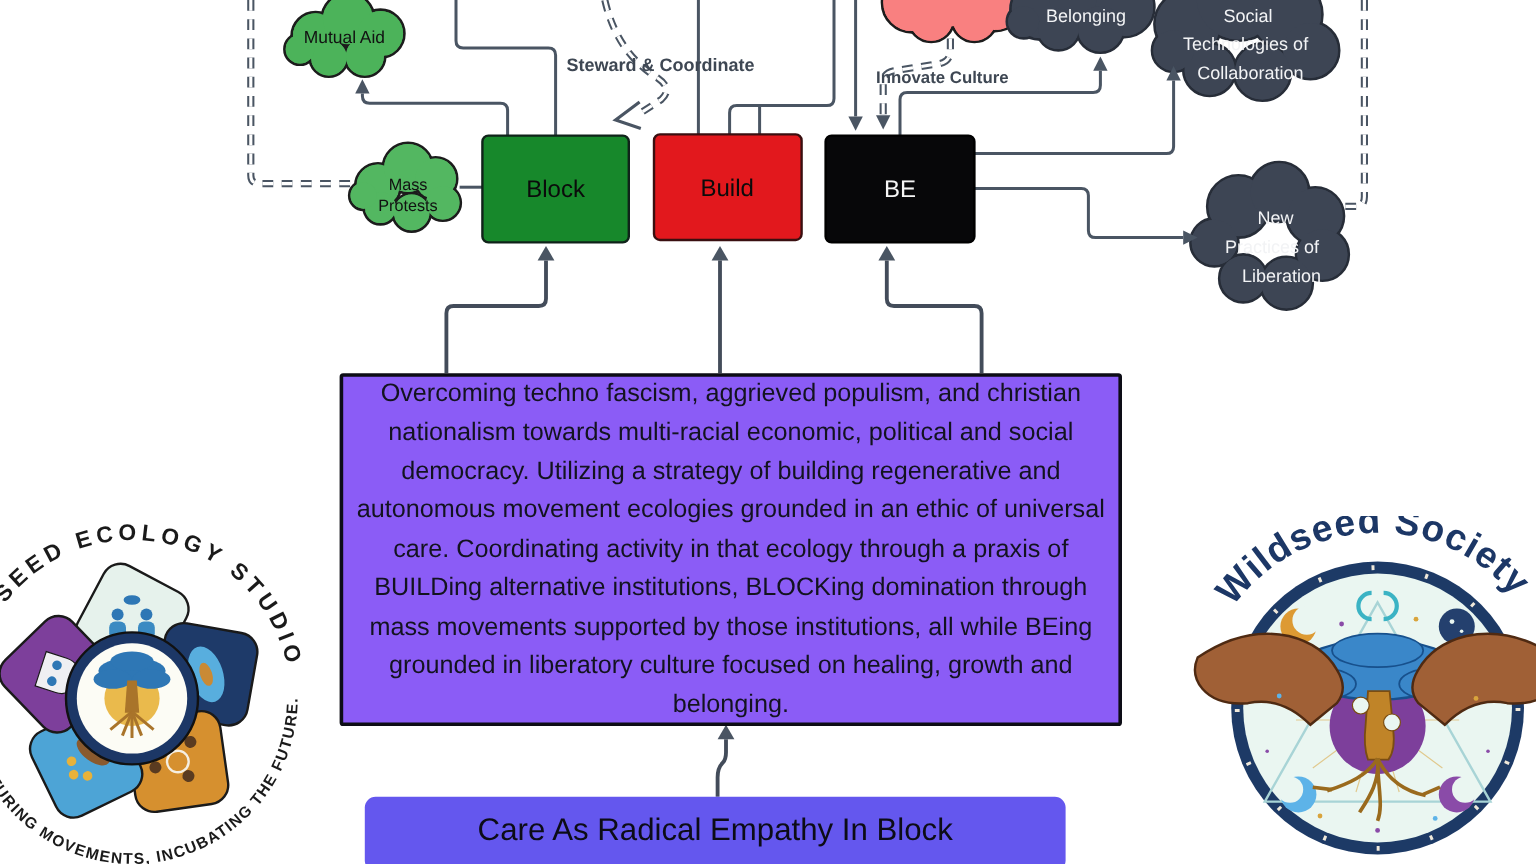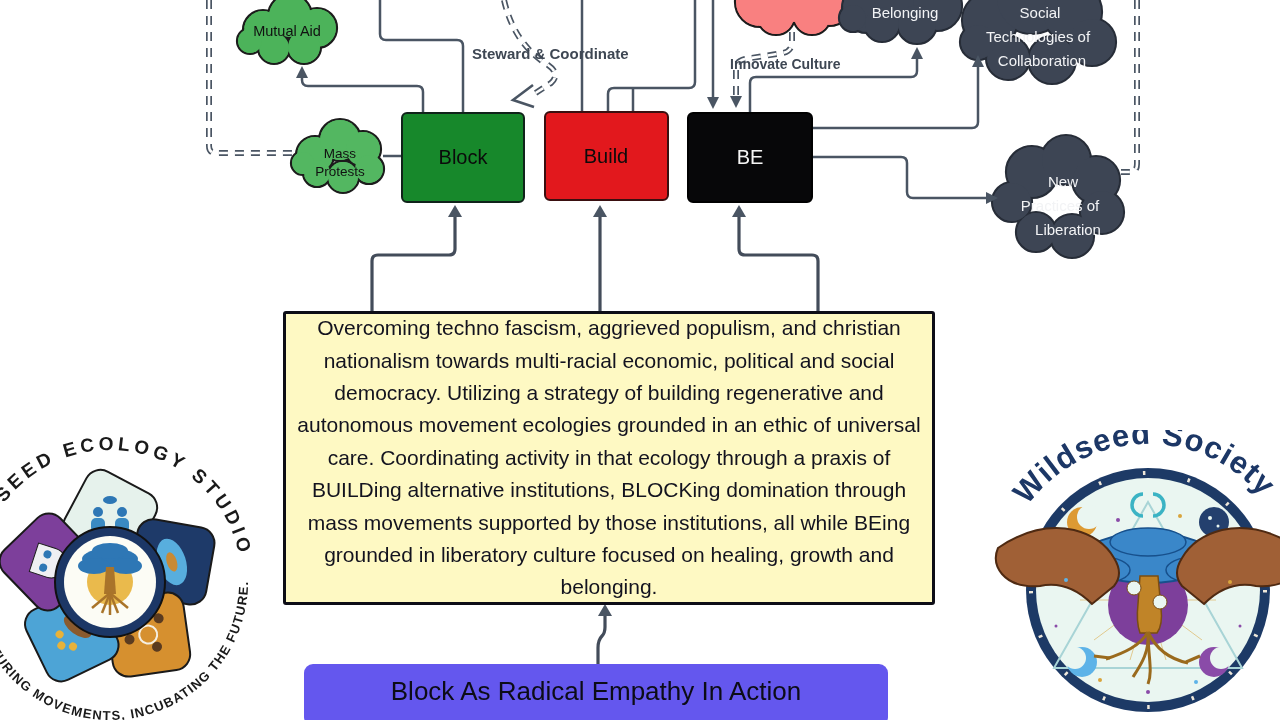--- a/index.html
+++ b/index.html
@@ -7,21 +7,21 @@
        font-family:"Liberation Sans","DejaVu Sans",sans-serif;}
   .stage{position:absolute;inset:0;width:1280px;height:720px;}
   svg text{font-family:"Liberation Sans","DejaVu Sans",sans-serif;}
   .cloud-label{font-size:14.5px;fill:#111;}
   .cloud-label-light{font-size:15px;fill:#f2f3f5;}
   .box-label{font-size:20px;fill:#0b0b0b;}
   .box-label-light{font-size:20px;fill:#f5f5f5;}
   .conn-label{font-size:15px;font-weight:bold;fill:#3e4753;}
   .conn-label-sm{font-size:14px;font-weight:bold;fill:#3e4753;}
   .mission-box{position:absolute;left:283px;top:311px;width:634px;height:284px;
-       background:#fef9c3;border:3.5px solid #0d0d16;border-radius:3px;
+       background:#8b5cf6;border:3.5px solid #0d0d16;border-radius:3px;
        display:flex;align-items:center;justify-content:center;text-align:center;
        font-size:21px;line-height:32.4px;color:#13131f;padding:2px 6px;overflow:hidden;}
   .care-bar{position:absolute;left:304px;top:664px;width:584px;height:62px;
        background:#6457ee;border-radius:9px;display:flex;align-items:flex-start;
        justify-content:center;}
   .care-bar span{font-size:26px;color:#0c0c16;margin-top:12px;}
   .logo{position:absolute;}
   .logo-left{left:-40px;top:432px;width:300px;height:300px;}
   .logo-right{left:990px;top:430px;width:300px;height:300px;}
 </style>
@@ -215,21 +215,21 @@
 
   <text x="472" y="59" class="conn-label">Steward &amp; Coordinate</text>
   <text x="730" y="69" class="conn-label-sm">Innovate Culture</text>
 </svg>
 
 <div class="mission-box">
   <span>Overcoming techno fascism, aggrieved populism, and christian nationalism towards multi-racial economic, political and social democracy.  Utilizing a strategy of building regenerative and autonomous movement ecologies grounded in an ethic of universal care. Coordinating activity in that ecology through a praxis of BUILDing alternative institutions, BLOCKing domination through mass movements supported by those institutions,  all while BEing grounded in liberatory culture focused on healing, growth and belonging.</span>
 </div>
 
 <div class="care-bar">
-  <span>Block As Radical Empathy In Action</span>
+  <span>Care As Radical Empathy In Block</span>
 </div>
 
 <svg class="logo logo-left" viewBox="0 0 300 300">
   <defs>
     <path id="arcTopL" d="M 18,150 A 132,132 0 0 1 282,150"></path>
     <path id="arcBotL" d="M 12,150 A 138,138 0 0 0 288,150"></path>
   </defs>
 
   <g>
     <g transform="rotate(0,150,150)">

